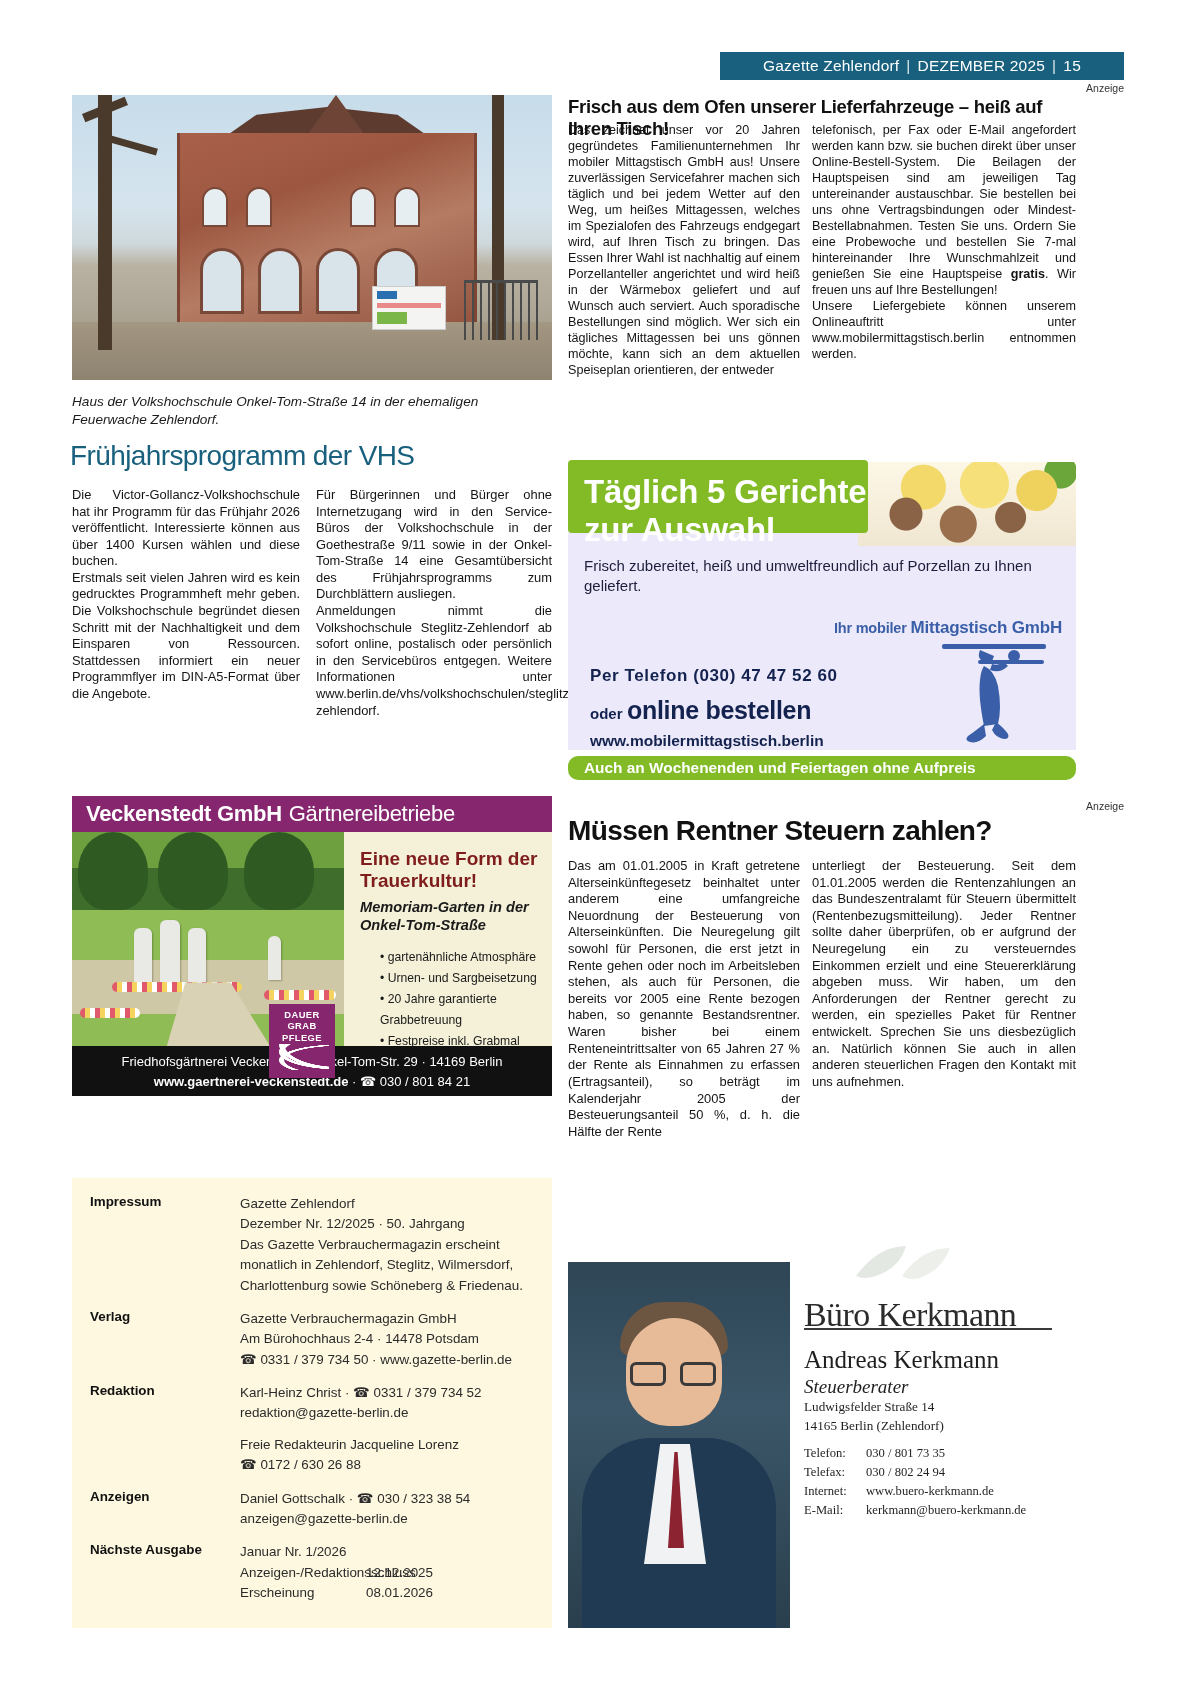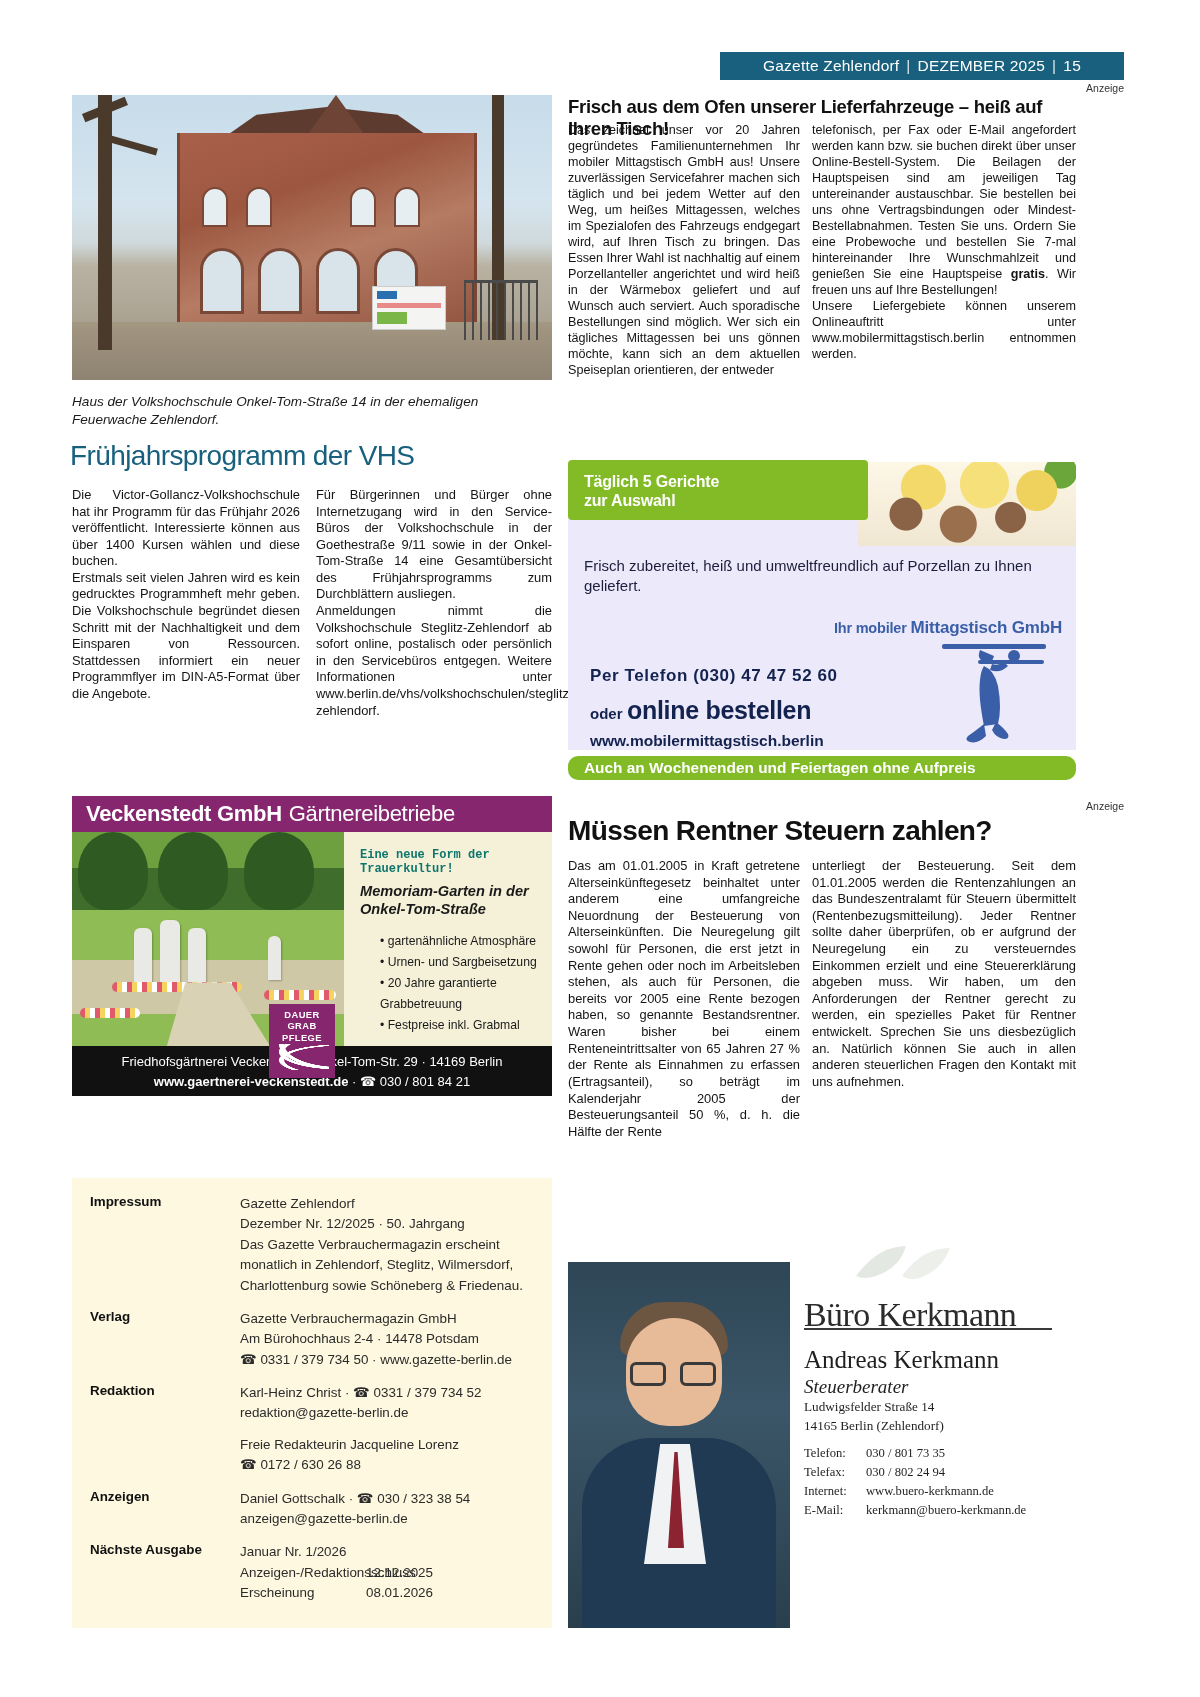--- a/index.html
+++ b/index.html
@@ -109,23 +109,23 @@
 
   
   .ad-mt {
     position:absolute; left:568px; top:460px; width:508px; height:320px;
   }
   .ad-mt .lilac {
     position:absolute; left:0; top:44px; right:0; height:246px;
     background:#eceafa;
   }
   .ad-mt .greentag {
-    position:absolute; left:0; top:0; width:300px; height:60px;
+    position:absolute; left:0; top:0; width:300px; height:73px;
     background:#82bb26; border-radius:4px;
-    color:#fff; font-weight:bold; font-size:16px; line-height:1.16;
+    color:#fff; font-weight:bold; font-size:33px; line-height:1.16;
     padding:13px 0 0 16px; letter-spacing:-.2px; z-index:3;
   }
   .ad-mt .foodimg {
     position:absolute; right:0; top:2px; width:218px; height:84px;
     background:
       radial-gradient(circle at 22% 62%, #8a6245 0 16px, transparent 17px),
       radial-gradient(circle at 46% 74%, #9a6f4d 0 18px, transparent 19px),
       radial-gradient(circle at 70% 66%, #8a6245 0 15px, transparent 16px),
       radial-gradient(circle at 30% 30%, #f2d96a 0 22px, transparent 23px),
       radial-gradient(circle at 58% 26%, #f6e07a 0 24px, transparent 25px),
@@ -214,21 +214,21 @@
     font-size:9.4px; line-height:1.22; padding-top:5px; letter-spacing:.4px;
   }
   .ad-vk .logo .wave {
     position:absolute; left:8px; right:6px; bottom:8px; height:26px;
     background:
       radial-gradient(ellipse at 120% 0%, transparent 62%, #fff 63%, #fff 68%, transparent 69%),
       radial-gradient(ellipse at 120% 30%, transparent 62%, #fff 63%, #fff 68%, transparent 69%),
       radial-gradient(ellipse at 120% 62%, transparent 62%, #fff 63%, #fff 68%, transparent 69%);
   }
   .ad-vk .txt { position:absolute; left:288px; top:52px; width:186px; }
-  .ad-vk .t1 { font-weight:bold; font-size:12px; color:#0f766e;font-family:Liberation Mono, monospace; }
+  .ad-vk .t1 { font-weight:bold; font-size:19px; color:#7f1d1d; }
   .ad-vk .t2 { font-weight:bold; font-style:italic; font-size:14.6px; line-height:1.24; margin-top:6px; }
   .ad-vk ul { margin:13px 0 0 0; padding:0; list-style:none; }
   .ad-vk li { font-size:12.2px; line-height:1.72;margin-left:20px; }
   .ad-vk li::before { content:"• "; }
   .ad-vk .blk {
     position:absolute; left:0; right:0; bottom:0; height:50px;
     background:#111; color:#fff; text-align:center;
     padding-top:6px; font-size:13px; line-height:1.5;
   }
   .ad-vk .blk b { font-weight:bold; }

